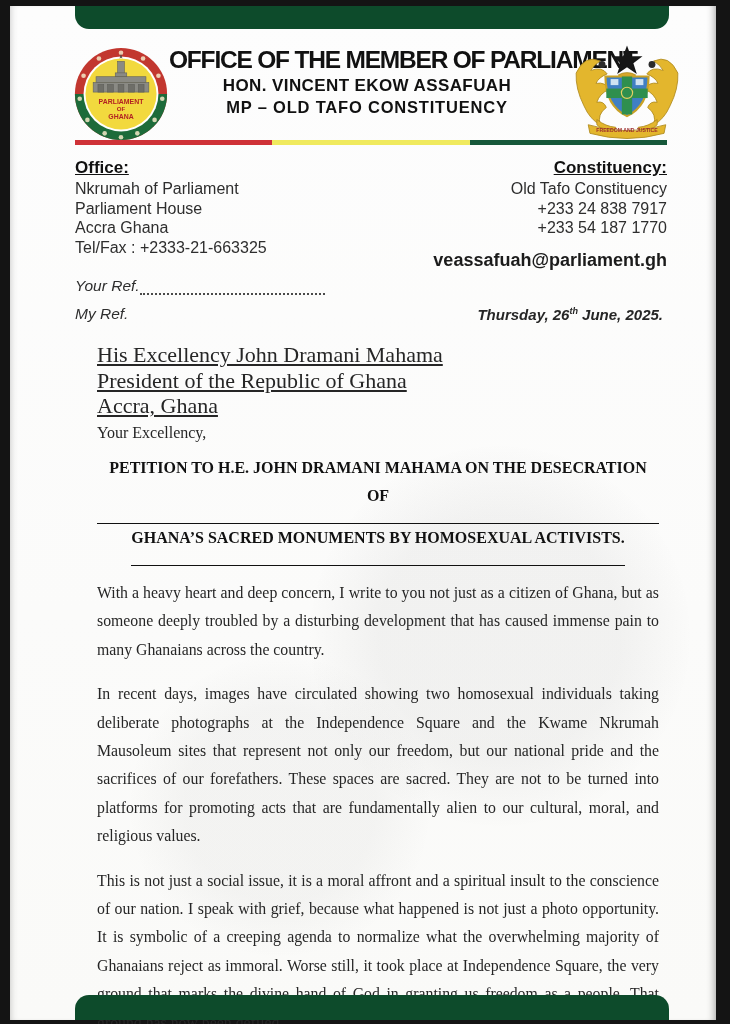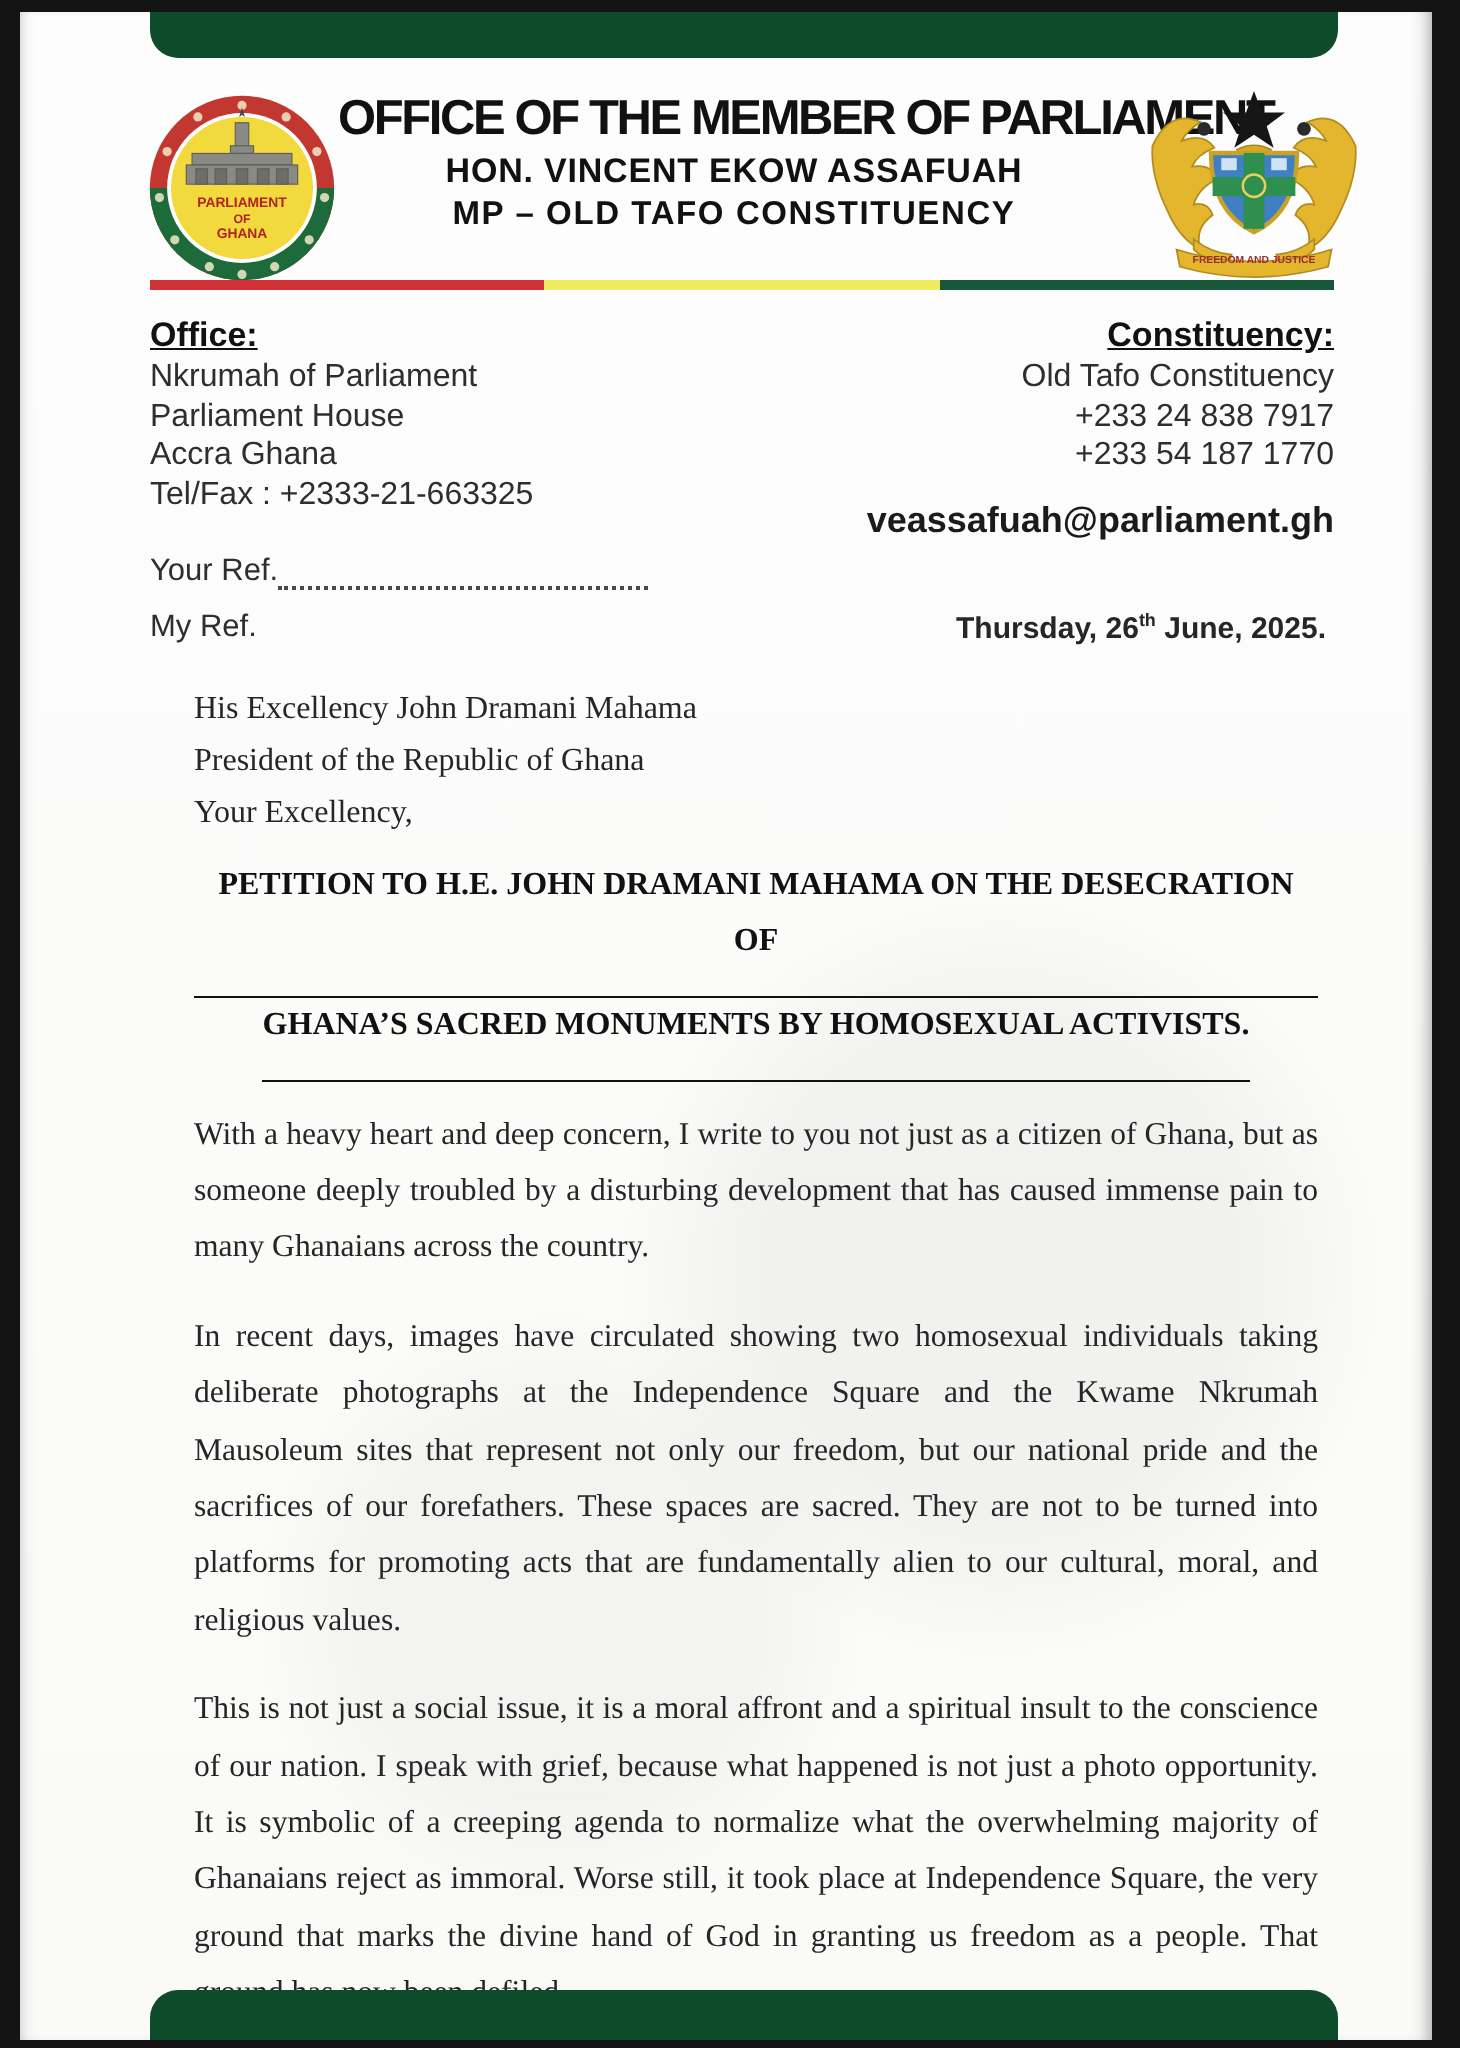--- a/index.html
+++ b/index.html
@@ -35,33 +35,33 @@
 
   
   .contact{position:absolute;top:152px;left:65px;width:592px;display:flex;justify-content:space-between;color:#2e2e2e;}
   .contact .col-left{text-align:left;}
   .contact .col-right{text-align:right;}
   .contact-label{font-size:17px;font-weight:800;text-decoration:underline;color:#111;margin-bottom:1px;}
   .contact-line{font-size:16px;font-weight:500;line-height:19.5px;}
   .email{margin-top:12px;font-size:18px;font-weight:600;color:#1b1b1b;}
 
   
-  .refs{position:absolute;top:265px;left:65px;width:600px;color:#2e2e2e;}
+  .refs{position:absolute;top:265px;left:65px;width:600px;color:#2e2e2e;font-style:italic;}
   .ref-row{display:flex;align-items:flex-end;font-size:15.5px;font-weight:500;height:24px;}
   .ref-row.second{margin-top:4px;}
   .dotline{display:inline-block;border-bottom:2px dotted #4a4a4a;height:16px;position:relative;}
   .dot-short{width:185px;}
   .dot-long{width:190px;}
   .refval{position:absolute;left:12px;bottom:1px;font-size:14.5px;font-weight:700;color:#222;white-space:nowrap;font-family:"Liberation Sans",sans-serif;}
   .dateblock{margin-left:auto;margin-right:12px;font-size:15px;font-weight:700;color:#262626;white-space:nowrap;}
   .dateblock sup{font-size:9px;}
 
   
   .letter{position:absolute;top:336px;left:87px;width:562px;font-family:"Liberation Serif",serif;color:#262626;}
-  .addr-line{font-size:16px;line-height:25.5px;}
+  .addr-line{font-size:22px;line-height:25.5px;text-decoration:underline;}
   .salutation{font-size:16px;margin-top:1px;line-height:25.5px;}
   .subject{margin-top:9px;text-align:center;font-weight:700;font-size:16px;line-height:28px;color:#111;}
   .subject span{display:inline-block;border-bottom:1.6px solid #111;padding-bottom:13px;}
   .para{margin:0;margin-top:16px;font-size:15.8px;line-height:28.4px;text-align:justify;}
   .para:first-of-type{margin-top:13px;}
 </style>
 </head>
 <body>
 
 <div class="stage">
@@ -178,20 +178,21 @@
       <div class="ref-row second">
         <span>My Ref.</span>
         <span class="dateblock"><span>Thursday, 26</span><sup>th</sup><span> June, 2025.</span></span>
       </div>
     </div>
 
     <div class="letter">
       <div>
           <div class="addr-line">His Excellency John Dramani Mahama</div>
           <div class="addr-line">President of the Republic of Ghana</div>
+          <div class="addr-line">Accra, Ghana</div>
         </div>
       <div class="salutation">Your Excellency,</div>
 
       <div class="subject">
         <span>PETITION TO H.E. JOHN DRAMANI MAHAMA ON THE DESECRATION OF</span><br>
         <span>GHANA’S SACRED MONUMENTS BY HOMOSEXUAL ACTIVISTS.</span>
       </div>
 
       <div>
           <p class="para">With a heavy heart and deep concern, I write to you not just as a citizen of Ghana, but as someone deeply troubled by a disturbing development that has caused immense pain to many Ghanaians across the country.</p>

